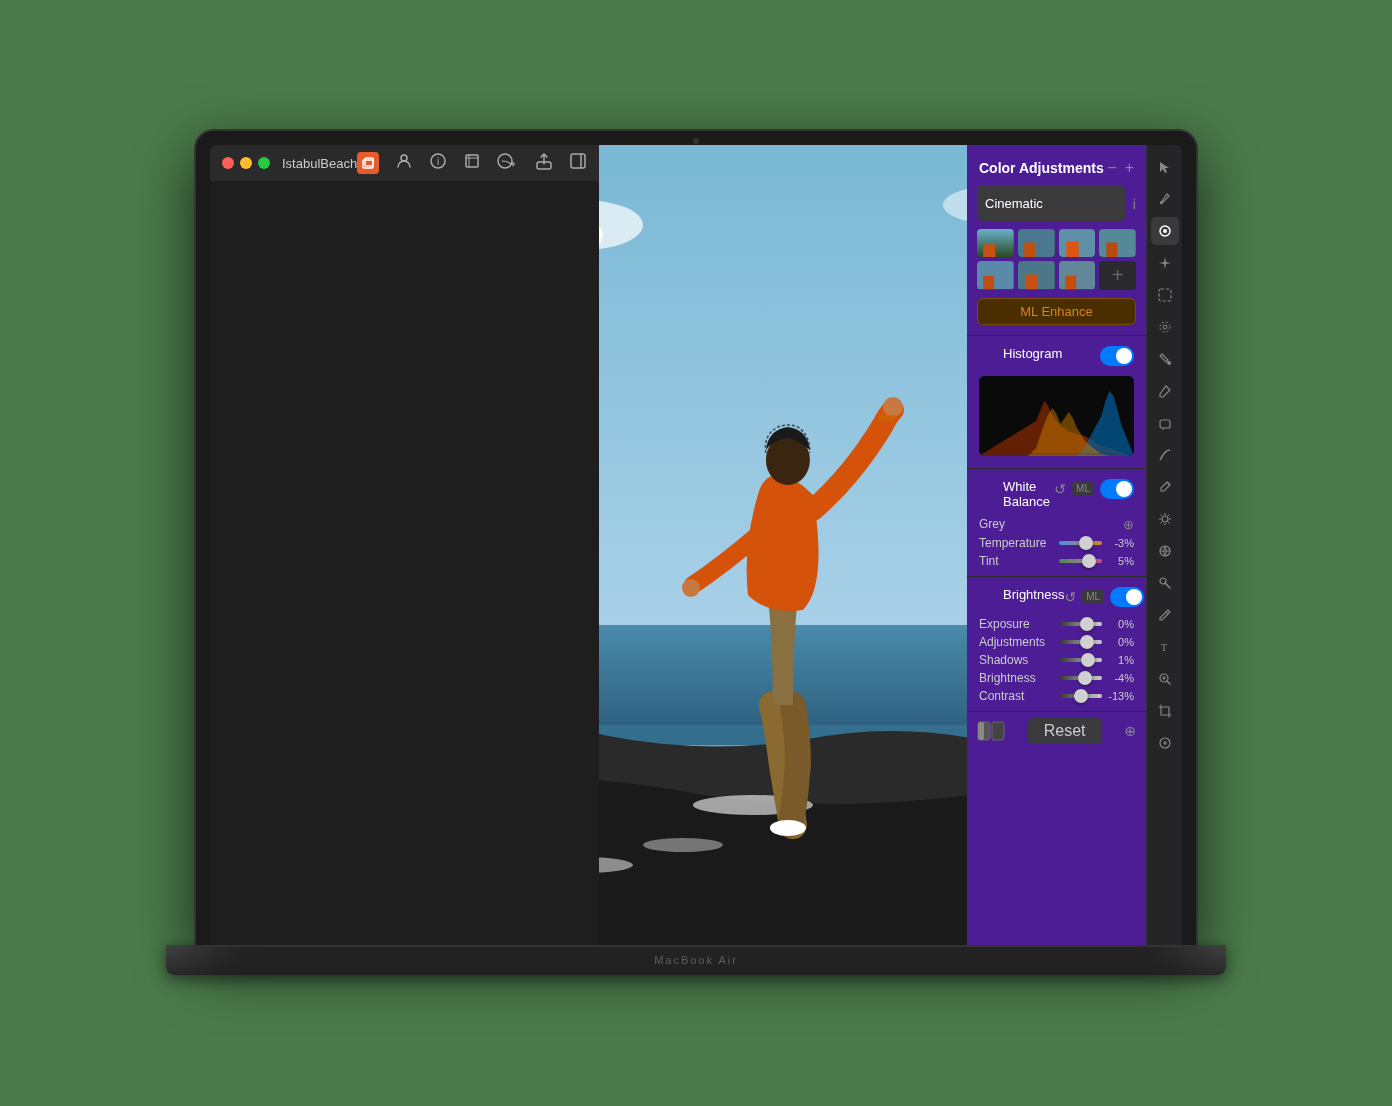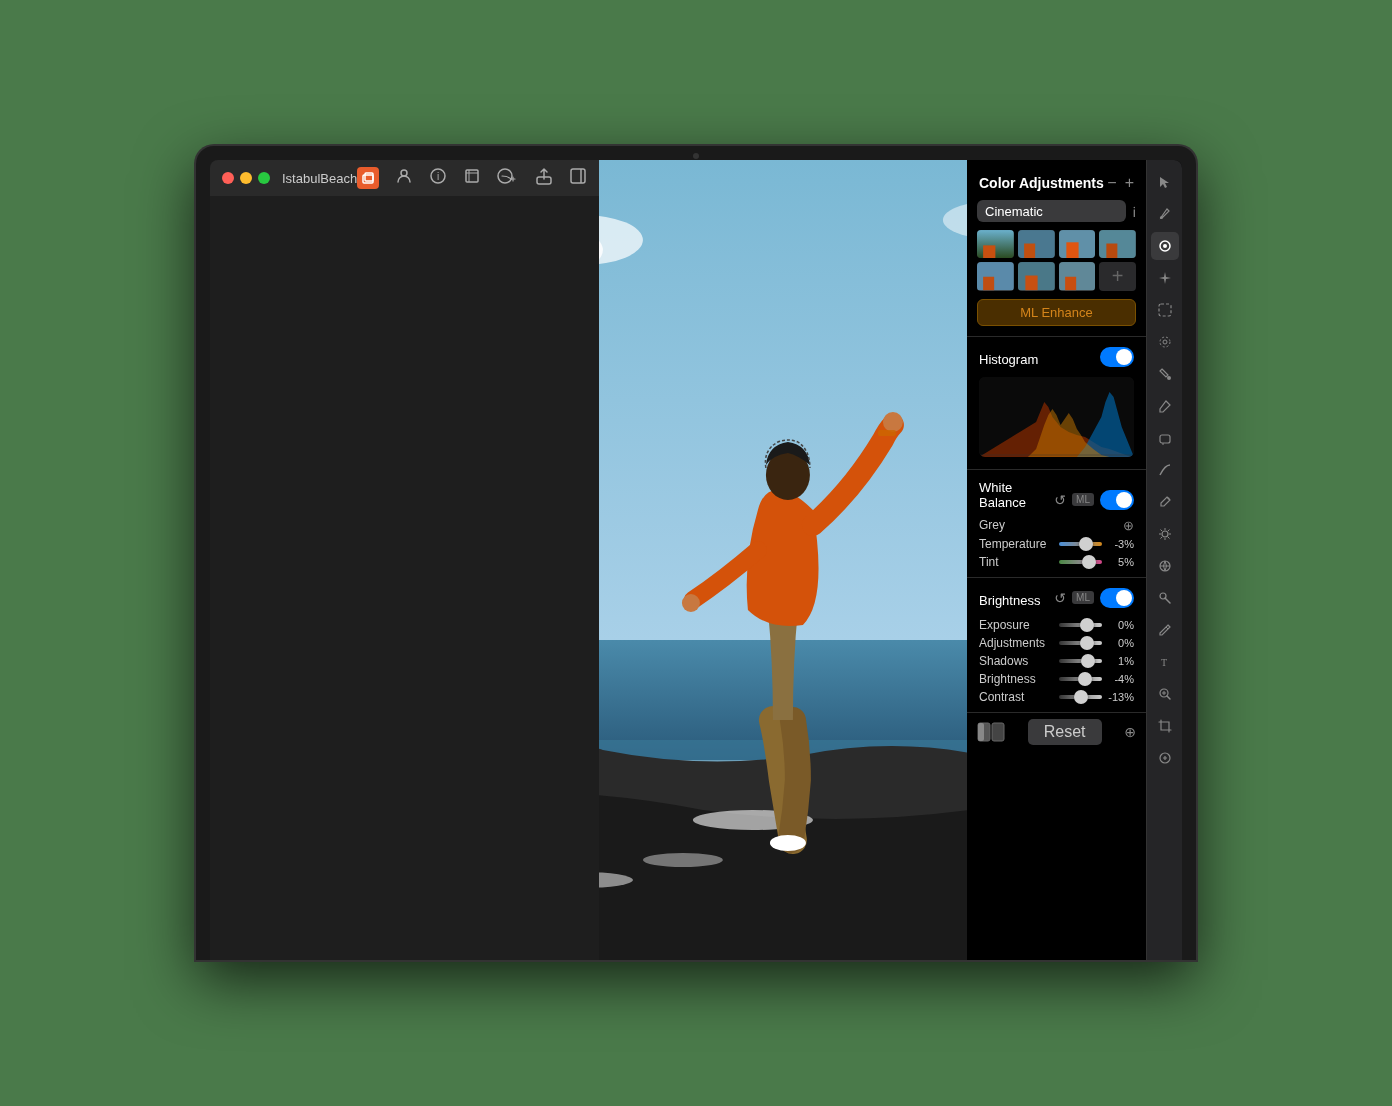--- a/index.html
+++ b/index.html
@@ -117,21 +117,21 @@
     }
 
     
     .photo-svg {
       width: 100%;
       height: 100%;
     }
 
     .right-panel {
       width: 215px;
-      background: #000000;
+      background: #4c1d95;
       display: flex;
       flex-direction: row;
       flex-shrink: 0;
     }
 
     .adjustments-panel {
       flex: 1;
       overflow-y: auto;
       padding: 10px 0;
     }
@@ -172,21 +172,21 @@
     }
 
     .preset-dropdown {
       flex: 1;
       background: #3a3a3c;
       border: none;
       border-radius: 6px;
       color: #fff;
       font-size: 13px;
       padding: 4px 8px;
-      height: 22px;
+      height: 36px;
       appearance: none;
     }
 
     .preset-action-icon {
       color: #888;
       font-size: 14px;
     }
 
     .preset-grid {
       display: grid;
@@ -236,23 +236,24 @@
       text-align: center;
     }
 
     .section {
       padding: 4px 12px;
       border-top: 1px solid #2a2a2a;
     }
 
     .section-header {
       display: flex;
-      align-items: flex-end;
+      align-items: flex-start;
       justify-content: space-between;
       padding: 6px 0;
+      margin-left: 24px;
     }
 
     .section-title {
       color: #fff;
       font-size: 13px;
       font-weight: 500;
     }
 
     .section-controls {
       display: flex;
@@ -896,13 +897,16 @@
                   <circle cx="7" cy="7" r="5" stroke="#888" stroke-width="1.2" fill="none"></circle>
                   <path d="M5 7 L9 7M7 5 L7 9" stroke="#888" stroke-width="1.2"></path>
                 </svg>
             </div>
           </div>
         </div>
       </div>
     </div>
   </div>
 
+  <div class="laptop-base-outer">
+    <span class="macbook-label">MacBook Air</span>
+  </div>
 </div>
 
 </body></html>

